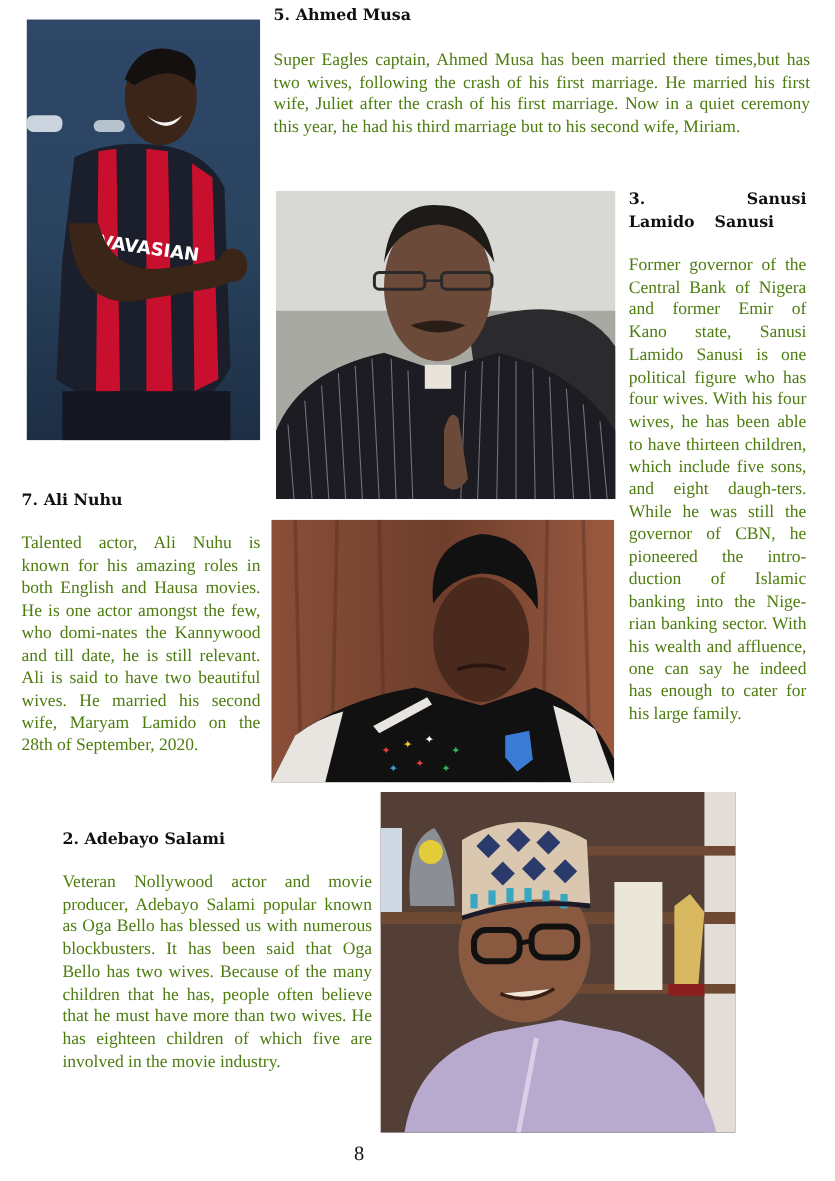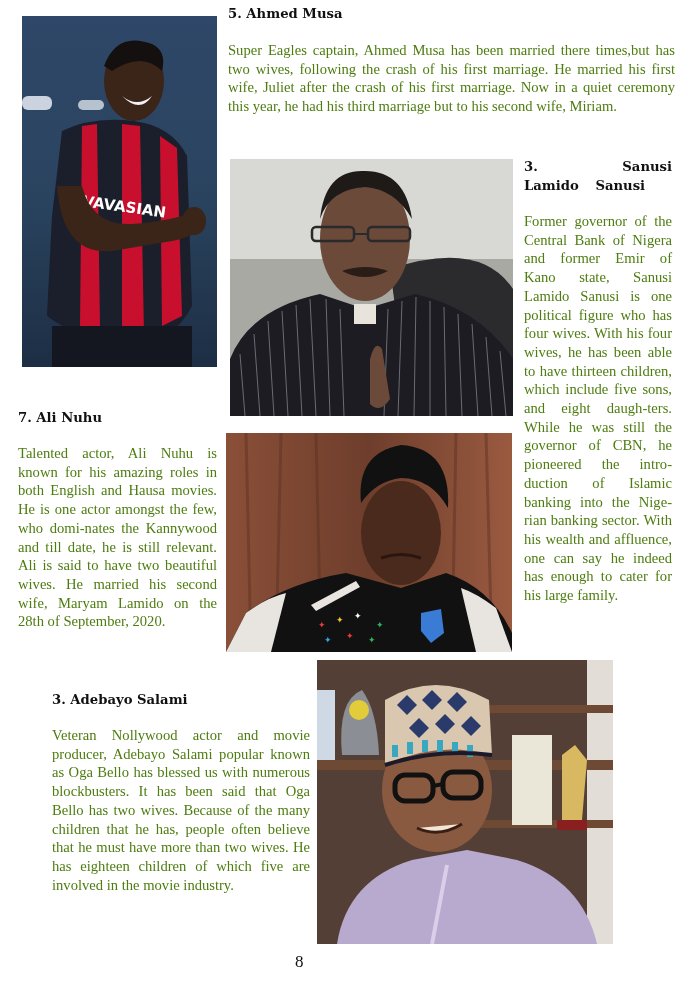--- a/index.html
+++ b/index.html
@@ -145,21 +145,21 @@
         <text x="150" y="195" fill="#2db35a">✦</text>
       <text x="98" y="210" fill="#36a3e0">✦</text>
         <text x="120" y="206" fill="#e63b3b">✦</text>
       <text x="142" y="210" fill="#2db35a">✦</text>
     </g>
     <path d="M195 180 L215 176 L218 200 L205 210 L195 198 Z" fill="#3a7bd5"></path>
   </svg>
 </div>
 
 <div class="abs" style="left:52px; top:690px; width:258px;">
-  <h2 class="heading">3. Adebayo Salami</h2>
+  <h2 class="heading">2. Adebayo Salami</h2>
   <p class="body-text" style="margin-top:17px;">Veteran Nollywood actor and movie producer, Adebayo Salami popular known as Oga Bello has blessed us with numerous blockbusters. It has been said that Oga Bello has two wives. Because of the many children that he has, people often believe that he must have more than two wives. He has eighteen children of which five are involved in the movie industry.</p>
 </div>
 
 <div class="photo" style="left:317px; top:660px; width:296px; height:284px;">
   <svg viewBox="0 0 296 284" preserveAspectRatio="none">
     <rect width="296" height="284" fill="#4a3a33"></rect>
     <rect x="0" y="0" width="296" height="284" fill="#5a4238" opacity="0.6"></rect>
     <rect x="270" y="0" width="26" height="284" fill="#e2ddd6"></rect>
     <rect x="0" y="100" width="296" height="10" fill="#6e4a34"></rect>
     <rect x="150" y="45" width="150" height="8" fill="#6e4a34"></rect>

